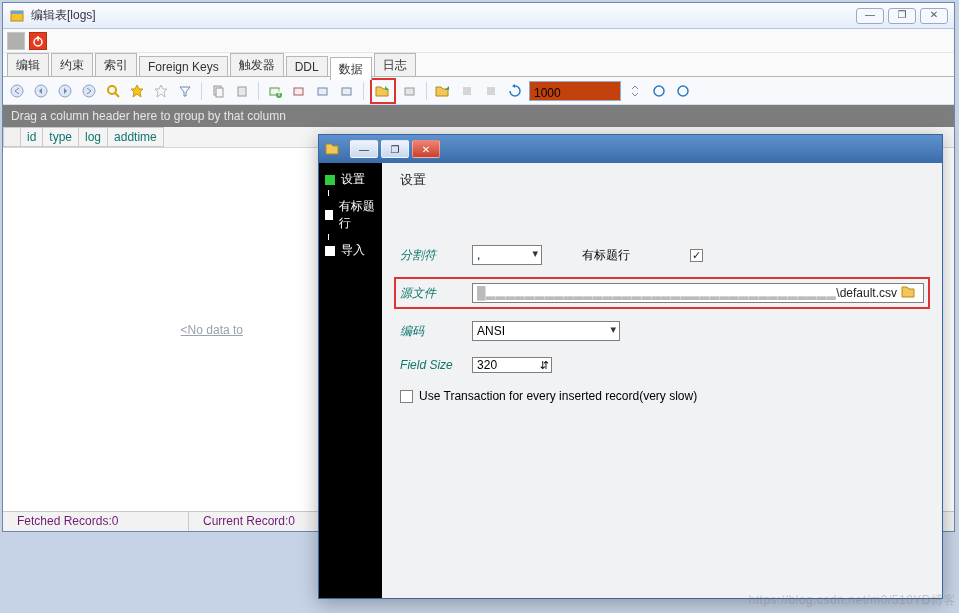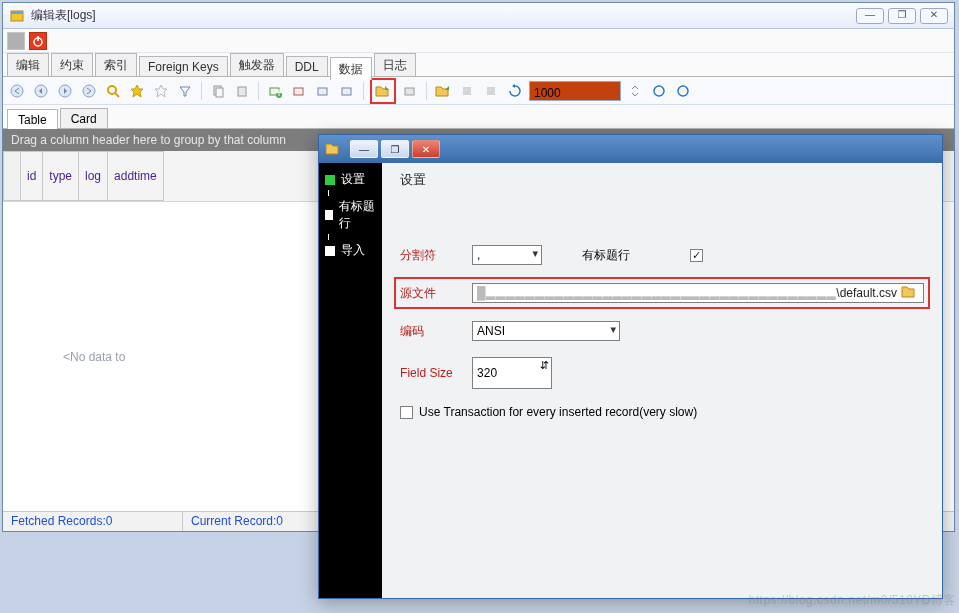--- a/index.html
+++ b/index.html
@@ -28,56 +28,56 @@
   .import-hl { border:2px solid #d33; padding:1px; }
 
   .tabs2 { height:24px; display:flex; align-items:flex-end; padding:0 4px; border-bottom:1px solid #b7b7b7; }
   .tab2 { padding:3px 10px 2px; border:1px solid #b7b7b7; border-bottom:none; margin-right:2px; background:#f1f1f1; }
   .tab2.active { background:#fff; position:relative; top:1px; }
 
   .grid-area { flex:1; display:flex; flex-direction:column; background:#fff; overflow:hidden; }
   .groupbar { height:22px; color:#8a8f9a; padding:4px 8px; background:#7d7d7d; color:#e4e6ea; }
 
   .hdrrow { display:flex; border-bottom:1px solid #d6d6d6; background:#f4f4f4; }
-  .hcell { border:1px solid #c9c9c9; border-left:none; padding:17px 6px; color:#4c1d95; background:#f4f4f4; }
+  .hcell { border:1px solid #c9c9c9; border-left:none; padding:2px 6px; color:#0f766e; background:#f4f4f4; }
   .hcell:first-child { border-left:1px solid #c9c9c9; width:18px; background:#f0f0f0; }
   .empty { flex:1; display:flex; align-items:center; justify-content:flex-start; color:#9ba1ad; padding-left:60px; }
-  .emptybox { width:180px; text-align:left; }
+  .emptybox { width:180px; text-align:right;text-decoration:underline; }
 
   .statusbar { height:20px; border-top:1px solid #c9c9c9; background:#f2f2f2; display:flex; }
-  .scell { border-right:1px solid #c9c9c9; padding:2px 8px; color:#1d4ed8; }
+  .scell { border-right:1px solid #c9c9c9; padding:2px 8px; color:#701a75;margin-left:6px; }
 
   
   .dlg { position:absolute; left:318px; top:134px; width:625px; height:465px; border:1px solid #3566a5; background:#f0f2f4; box-shadow:0 4px 18px rgba(0,0,0,.3); display:flex; flex-direction:column; }
   .dlg-titlebar { height:28px; background:linear-gradient(#5f92cc,#3a6cab); display:flex; align-items:center; padding:0 6px; color:#fff; }
   .dlg-title { flex:1; font-size:12px; }
   .dlg-winbtn { width:28px; height:18px; margin-left:3px; border:1px solid rgba(255,255,255,.4); border-radius:2px; background:linear-gradient(#eef3fa,#c9d8ee); color:#334; display:flex; align-items:center; justify-content:center; font-size:10px; }
   .dlg-winbtn.close { background:linear-gradient(#f08272,#c8402e); color:#fff; }
 
   .dlg-body { flex:1; display:flex; }
   .dlg-nav { width:140px; background:#000; color:#fff; padding:6px 4px; }
   .navitem { display:flex; align-items:center; gap:6px; padding:2px 2px; }
   .navbox { width:10px; height:10px; background:#fff; display:inline-block; }
   .navbox.on { background:#2ecc40; }
   .navconn { width:1px; height:6px; background:#fff; margin-left:5px; }
   .navlabel { color:#fff; }
 
   .dlg-main { flex:1; padding:8px 18px 14px; display:flex; flex-direction:column; }
   .dlg-h { font-size:13px; color:#222; padding:0 0 18px; }
   .frow { display:flex; align-items:center; margin:8px 0; }
-  .flab { width:72px; color:#b91c1c; }
+  .flab { width:72px; color:#0f766e;font-style:italic; }
   .sel { border:1px solid #7f7f7f; background:#fff; height:20px; padding:0 18px 0 4px; position:relative; display:inline-flex; align-items:center; }
   .sel::after { content:"▾"; position:absolute; right:3px; top:1px; font-size:11px; color:#333; }
   .chk { width:13px; height:13px; border:1px solid #7f7f7f; background:#fff; display:inline-flex; align-items:center; justify-content:center; font-size:11px; color:#222; }
   .srcrow { border:2px solid #d33; padding:4px 4px; margin:4px -6px; }
   .srcfield { flex:1; height:20px; border:1px solid #7f7f7f; background:#fff; display:flex; align-items:center; padding:0 4px; margin-left:0; }
   .srcfield .blur { color:#bbb; letter-spacing:.5px; flex:0 0 auto; }
   .srcfield .tail { color:#222; }
   .browse { width:18px; height:16px; margin-left:4px; }
-  .spin { width:80px; border:1px solid #7f7f7f; background:#fff; height:32px; padding:0 16px 0 4px; position:relative; display:inline-flex; align-items:center; }
+  .spin { width:80px; border:1px solid #7f7f7f; background:#fff; height:16px; padding:0 16px 0 4px; position:relative; display:inline-flex; align-items:center; }
   .spin::after { content:"⇵"; position:absolute; right:2px; top:1px; font-size:11px; }
 
   .dlg-footer { height:44px; border-top:1px solid #c9c9c9; background:#f0f2f4; display:flex; align-items:center; padding:0 14px; gap:10px; }
   .spacer { flex:1; }
   .btn { min-width:76px; height:24px; border:1px solid #8a8a8a; background:linear-gradient(#fdfdfd,#e5e5e5); padding:0 12px; display:inline-flex; align-items:center; justify-content:center; cursor:default; }
 
   .watermark { position:absolute; right:3px; bottom:4px; color:rgba(120,120,120,.35); font-size:12px; letter-spacing:.5px; }
 
   
   svg { display:block; }
@@ -254,24 +254,20 @@
           <circle cx="7" cy="7" r="5" fill="none" stroke="#2b78c4" stroke-width="1.5"></circle>
         </svg>
       </span>
     <span class="tbtn">
         <svg width="14" height="14">
           <circle cx="7" cy="7" r="5" fill="none" stroke="#2b78c4" stroke-width="1.5"></circle>
         </svg>
       </span>
   </div>
 
-  <div class="tabs2">
-    <div class="tab2 active">Table</div>
-    <div class="tab2">Card</div>
-  </div>
 
   <div class="grid-area">
     <div class="groupbar">Drag a column header here to group by that column</div>
     <div class="hdrrow">
       <div class="hcell"></div>
       <div class="hcell">id</div>
       <div class="hcell">type</div>
       <div class="hcell">log</div>
       <div class="hcell">addtime</div>
     </div>

